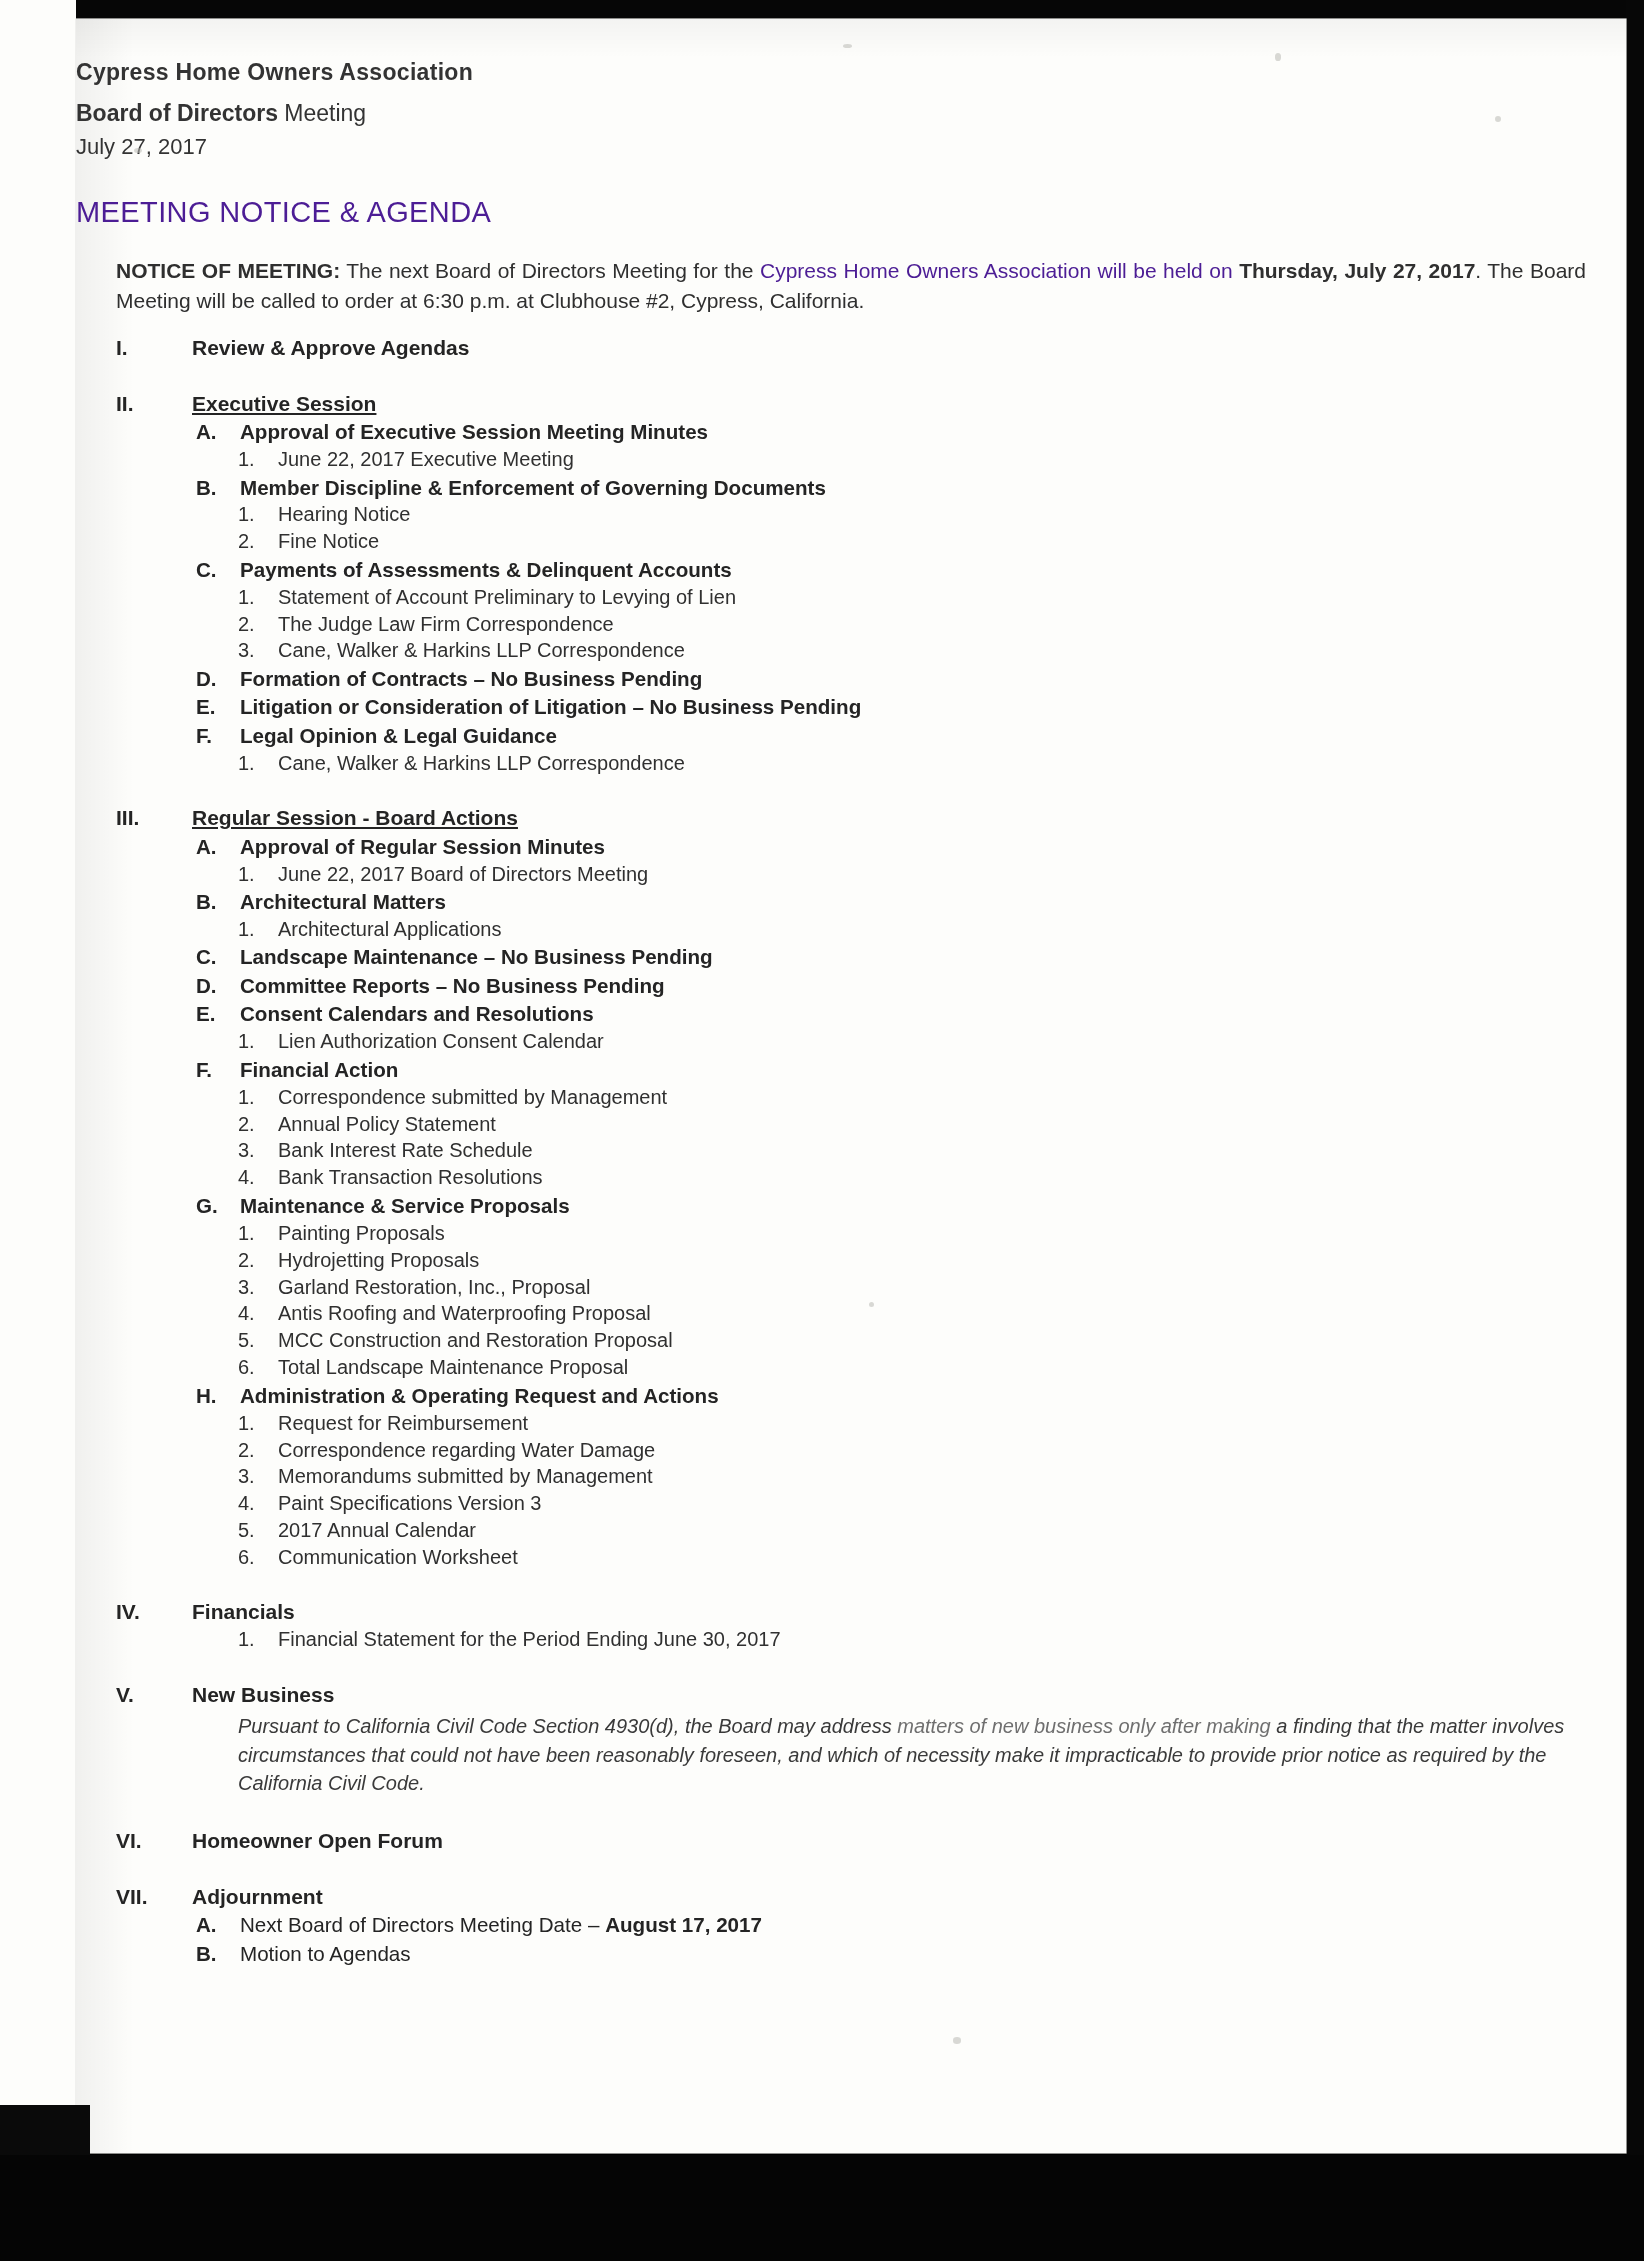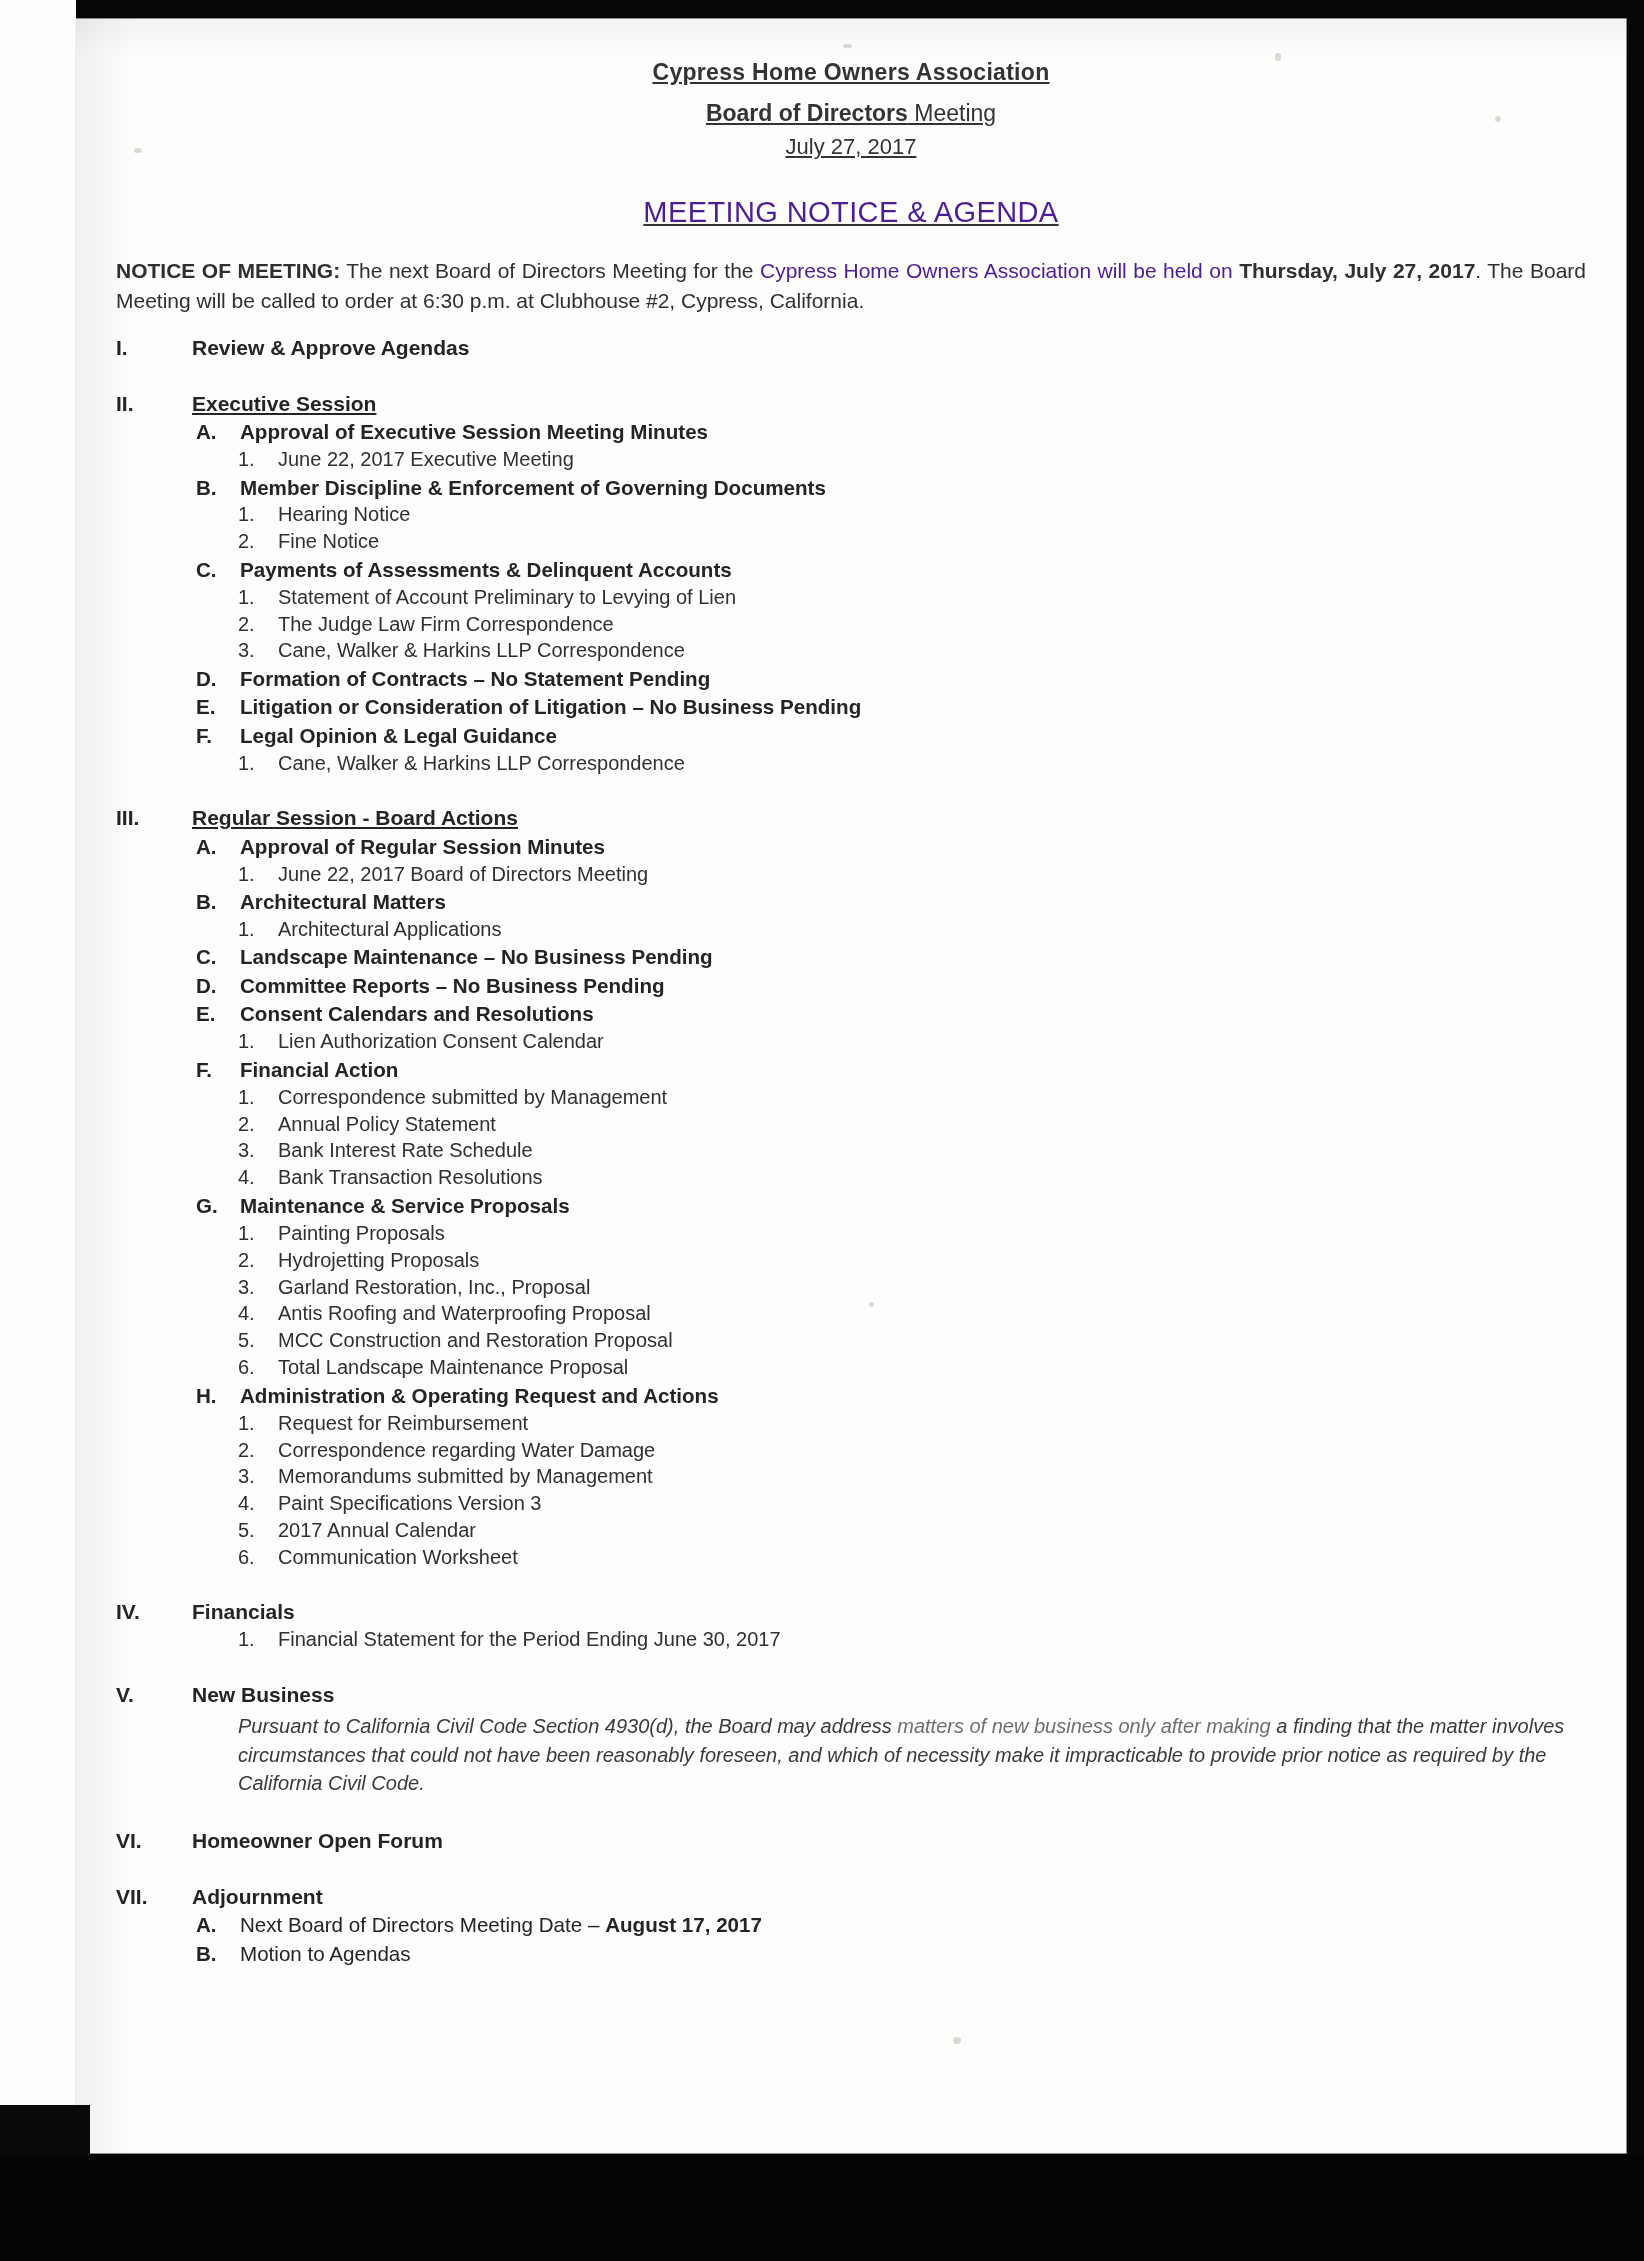--- a/index.html
+++ b/index.html
@@ -81,23 +81,22 @@
     position: absolute;
     left: 0;
     top: 0;
     width: 1550px;
     height: 2134px;
     color: #2b2b2b;
   }
 
   
   .hdr {
-    text-align: center;
+    text-align: left;
     color: #333;
-    text-decoration: underline;
   }
   .hdr .l1 {
     font-size: 23px;
     font-weight: bold;
     letter-spacing: 0.3px;
     margin-top: 40px;
   }
   .hdr .l2 {
     font-size: 23px;
     margin-top: 14px;
@@ -258,21 +257,21 @@
       <span class="num">2.</span>
       <span>The Judge Law Firm Correspondence</span>
     </div>
     <div class="lvl3">
       <span class="num">3.</span>
       <span>Cane, Walker &amp; Harkins LLP Correspondence</span>
     </div>
 
     <div class="lvl2">
       <span class="num">D.</span>
-      <span>Formation of Contracts – No Statement Pending</span>
+      <span>Formation of Contracts – No Business Pending</span>
     </div>
     <div class="lvl2">
       <span class="num">E.</span>
       <span>Litigation or Consideration of Litigation – No Business Pending</span>
     </div>
     <div class="lvl2">
       <span class="num">F.</span>
       <span>Legal Opinion &amp; Legal Guidance</span>
     </div>
     <div class="lvl3">

